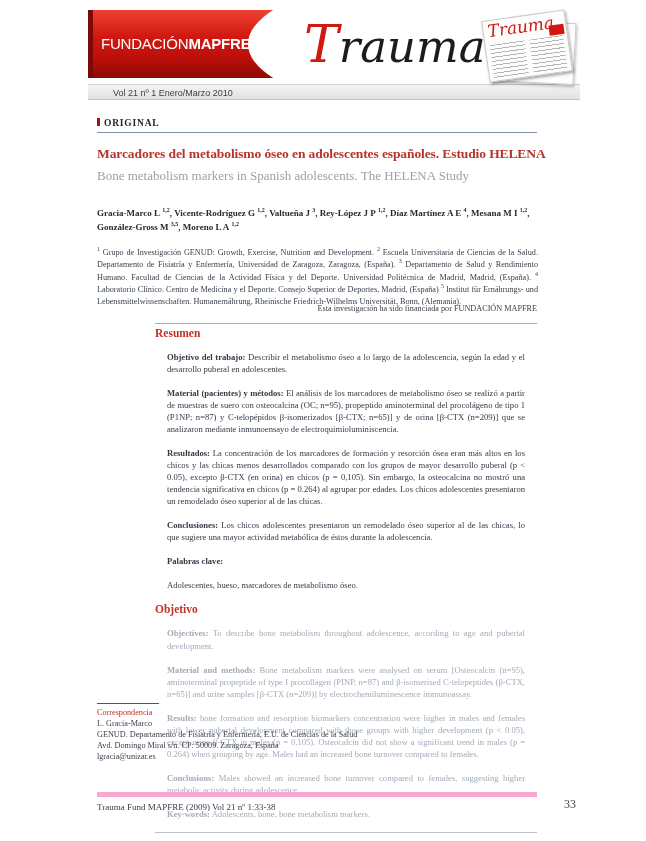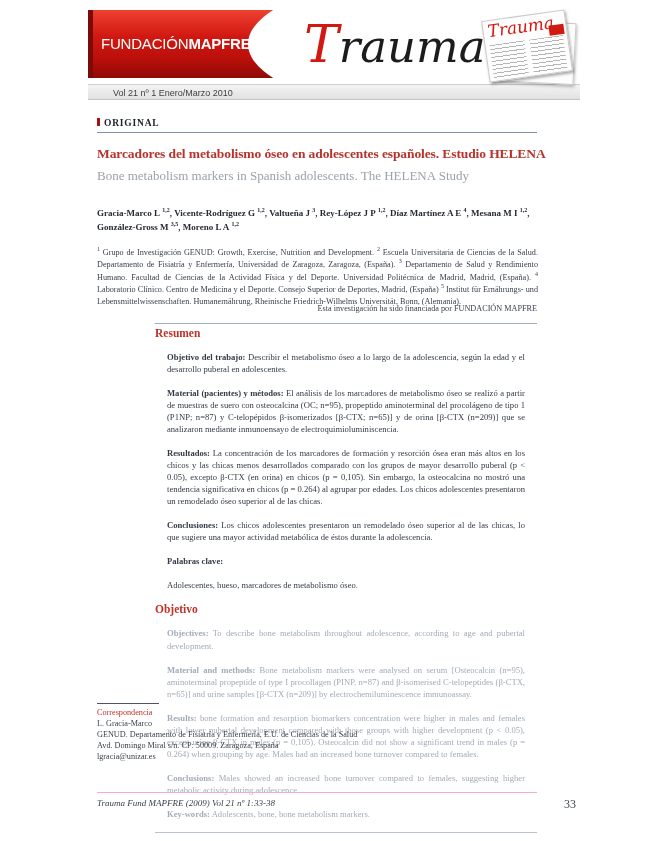--- a/index.html
+++ b/index.html
@@ -82,21 +82,21 @@
   .summary p{margin:12px;font-size:8.6px;line-height:1.4;text-align:justify;}
   .summary .abstract-paras p{color:var(--text-gray,#a2abb8);}
   .endrule{margin-top:11px;border-top:1px solid var(--rule-light,#b9c2cc);}
   
   .correspondence{position:absolute;left:97px;top:703px;width:320px;font-size:8.2px;line-height:1.35;color:#3a414d;}
   .corr-rule{width:62px;border-top:1px solid #4c5560;margin-bottom:3px;}
   .corr-head{color:var(--heading-red,#c03227);}
   
   .footer{
     position:absolute;left:97px;top:792px;width:440px;
-    border-top:1px solid #f9a8d4;padding-top:5px;font-size:9px;color:#3a414d;font-style:italic;
+    border-top:5px solid #f9a8d4;padding-top:5px;font-size:9px;color:#3a414d;
   }
   .pagenum{position:absolute;left:540px;top:797px;width:36px;text-align:right;font-size:12px;color:#3a414d;}
 </style>
 </head>
 <body>
 
 <div class="page">
 
   <div class="band">
     <div class="band-edge"></div>

